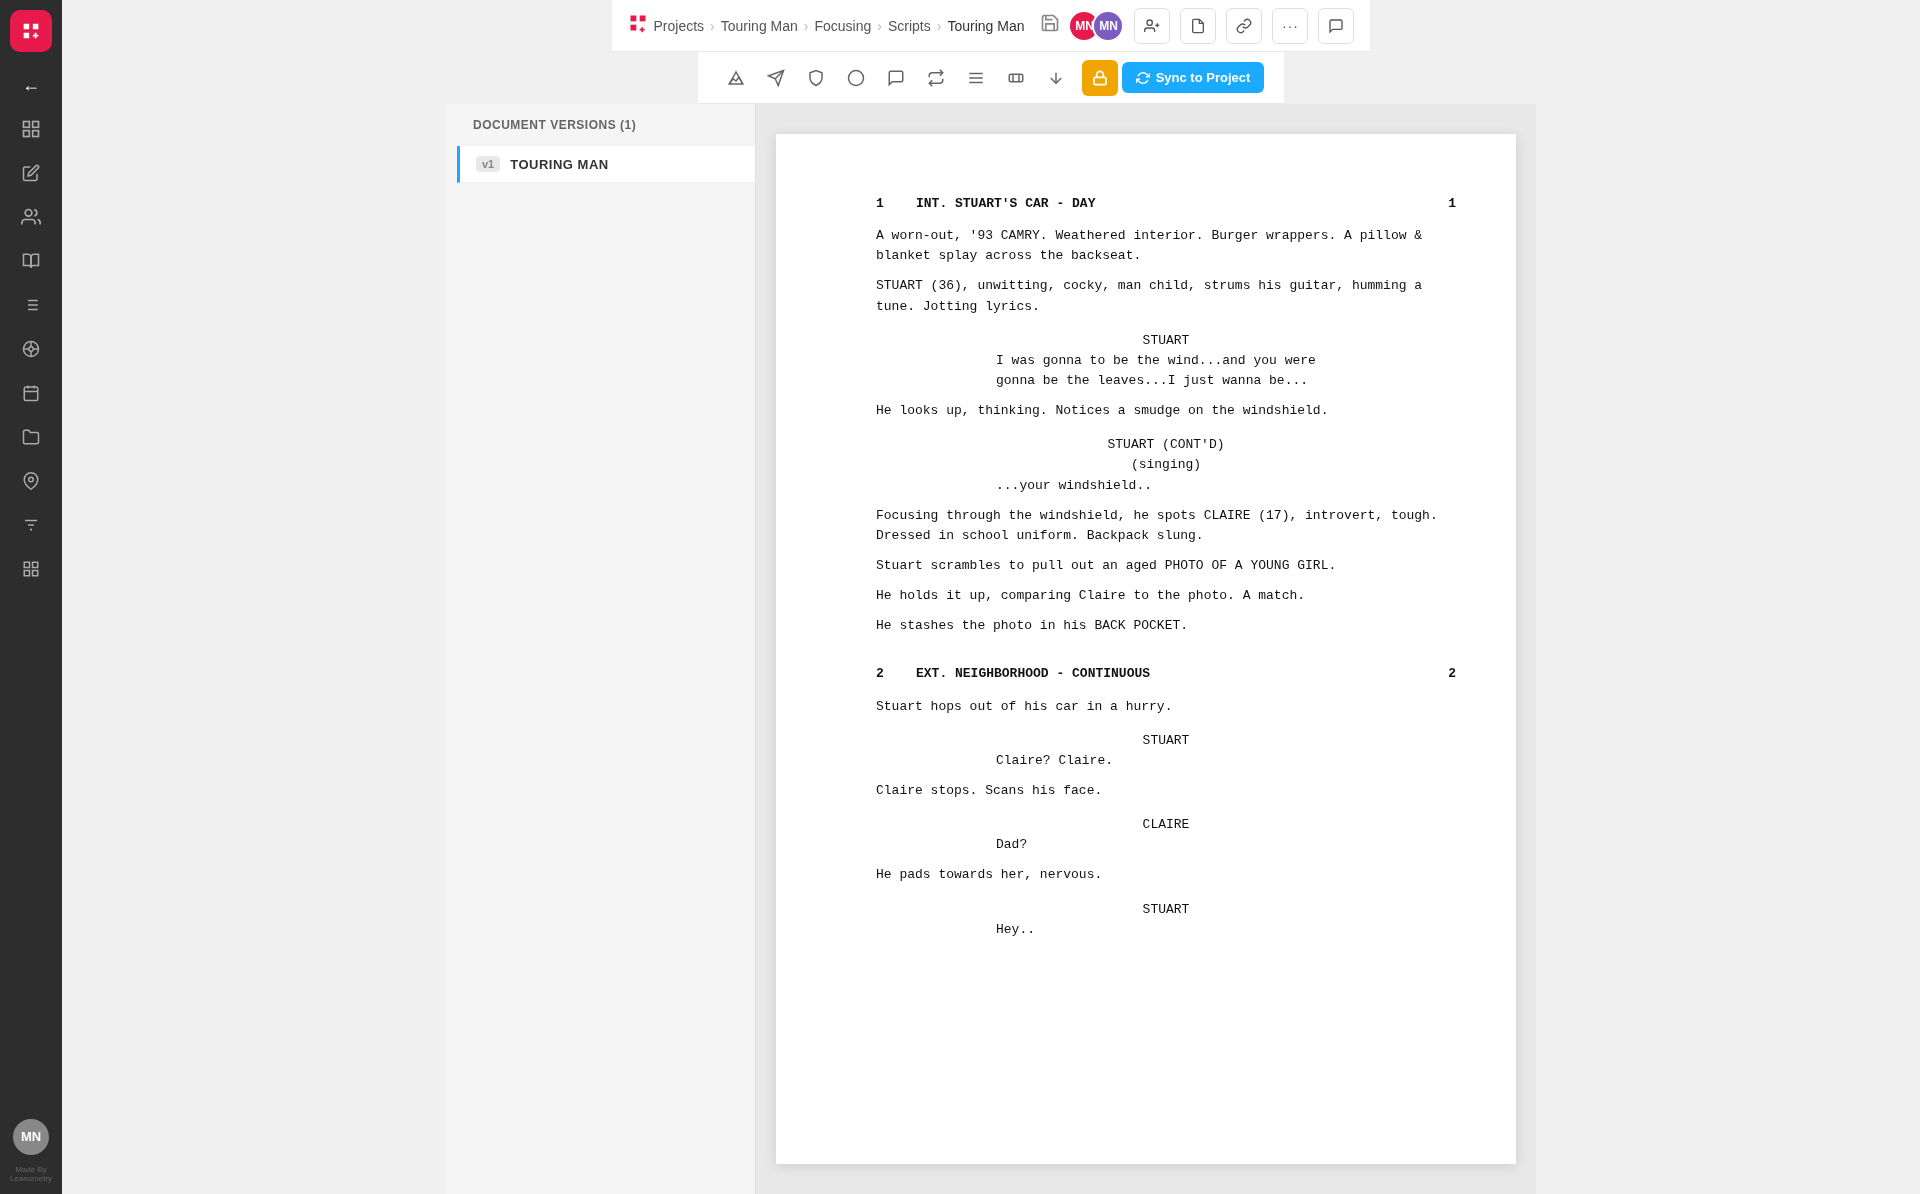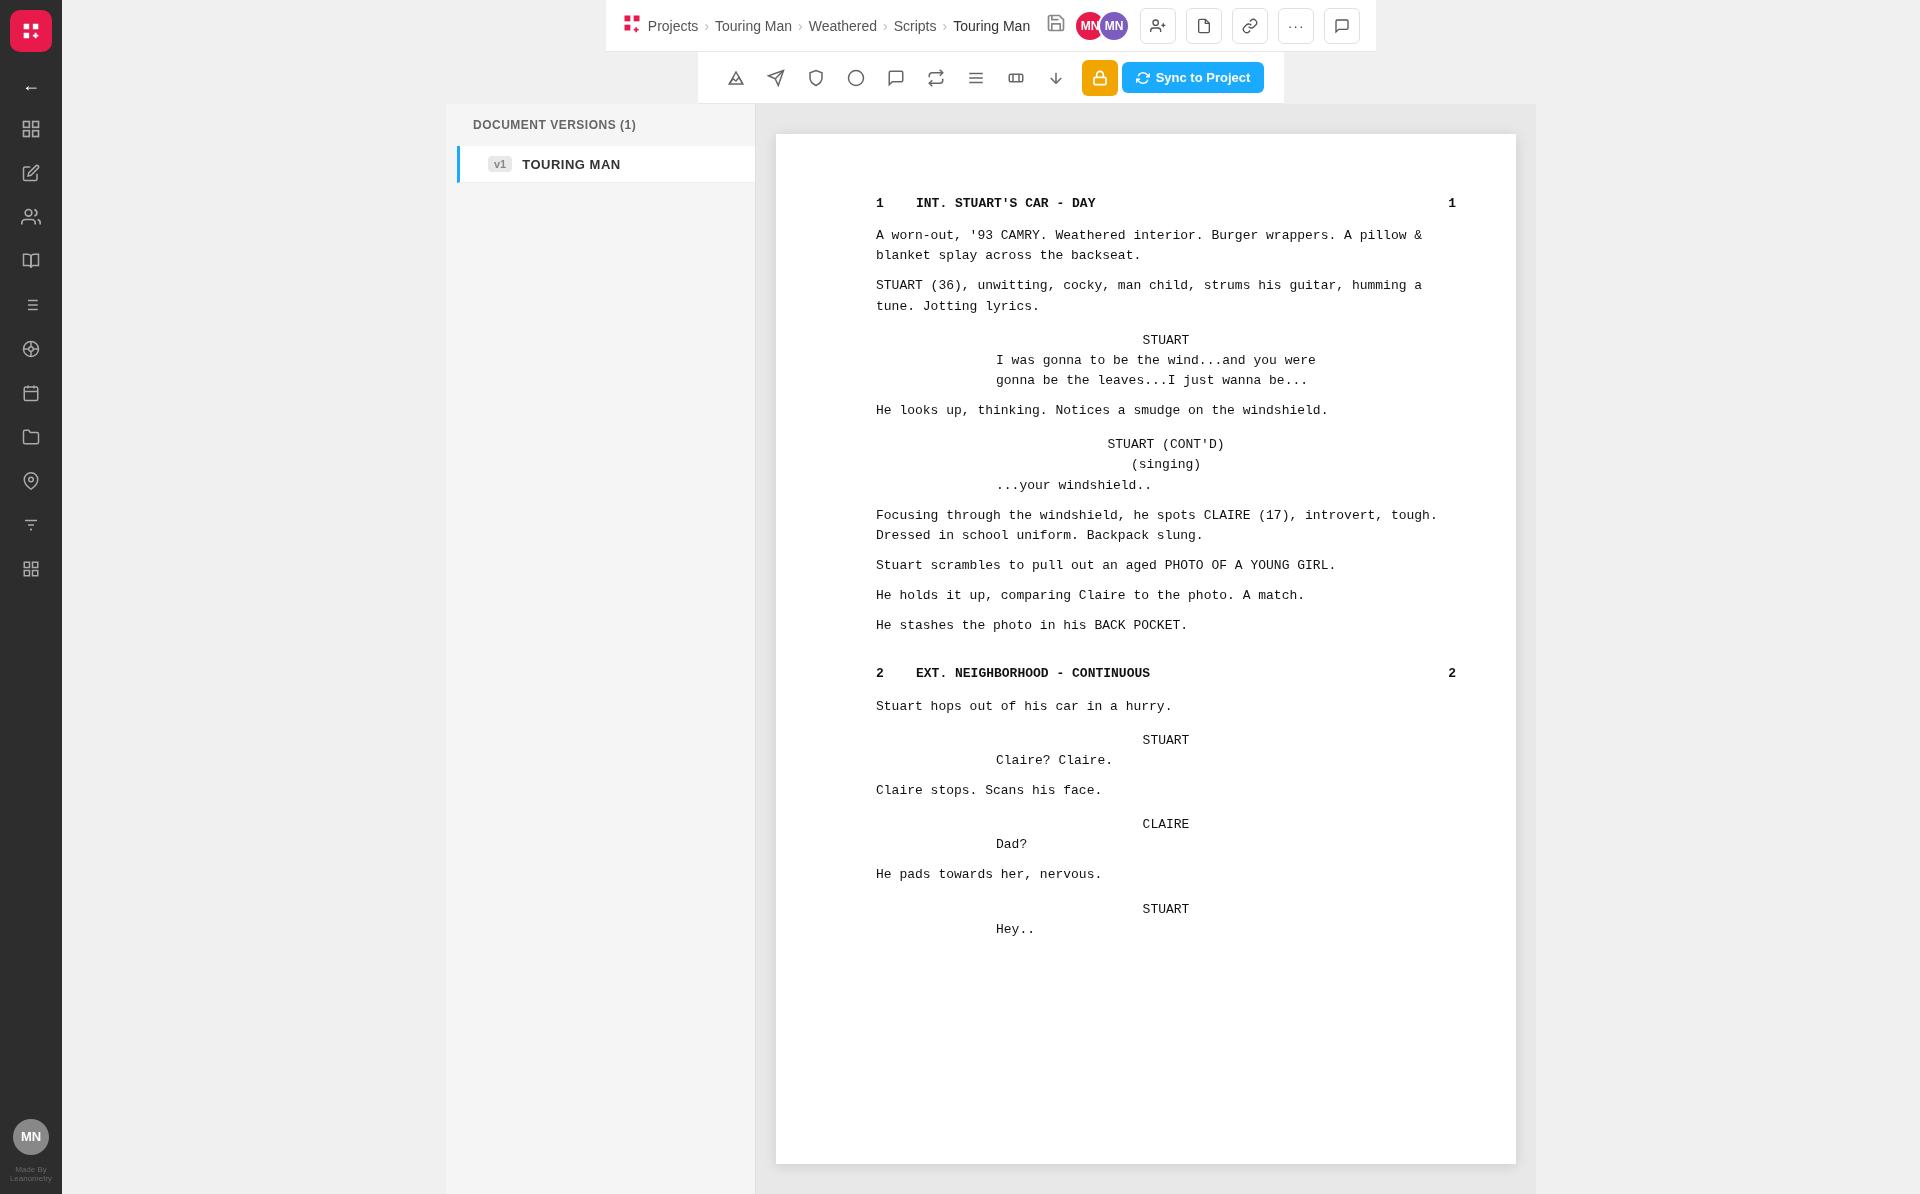--- a/index.html
+++ b/index.html
@@ -195,21 +195,20 @@
       background: white;
     }
     .version-badge {
       font-size: 11px;
       color: #888;
       background: #e8e8e8;
       border-radius: 4px;
       padding: 2px 6px;
       margin-right: 10px;
       font-weight: 600;
-      margin-left: 12px;
     }
     .version-name {
       font-size: 13px;
       font-weight: 600;
       color: #333;
       text-transform: uppercase;
       letter-spacing: 0.5px;
     }
 
     
@@ -358,21 +357,21 @@
             <rect x="3" y="3" width="7" height="7"></rect>
             <rect x="14" y="3" width="7" height="7"></rect>
             <rect x="3" y="14" width="7" height="7"></rect>
             <path d="M14 19h2v-2h2v2h2v2h-2v2h-2v-2h-2v-2z"></path>
           </svg>
       </span>
       <a>Projects</a>
       <span class="sep">›</span>
       <a>Touring Man</a>
       <span class="sep">›</span>
-      <a>Weathered</a>
+      <a>Focusing</a>
       <span class="sep">›</span>
       <a>Scripts</a>
       <span class="sep">›</span>
       <span class="current">Touring Man</span>
     </div>
     <div class="save-icon-btn">
       <svg width="20" height="20" viewBox="0 0 24 24" fill="none" stroke="currentColor" stroke-width="2">
           <path d="M19 21H5a2 2 0 01-2-2V5a2 2 0 012-2h11l5 5v11a2 2 0 01-2 2z"></path>
           <polyline points="17,21 17,13 7,13 7,21"></polyline>
           <polyline points="7,3 7,8 15,8"></polyline>

